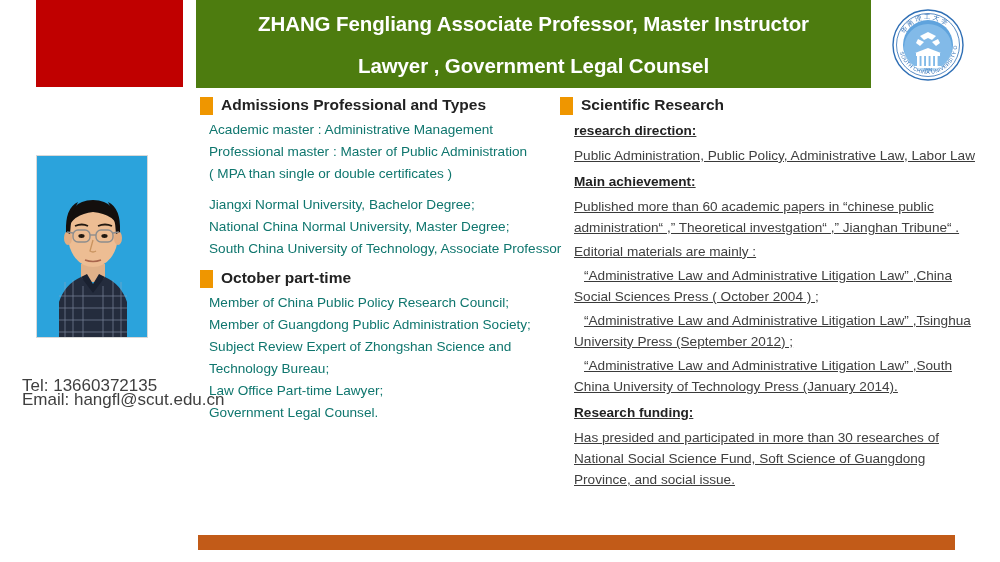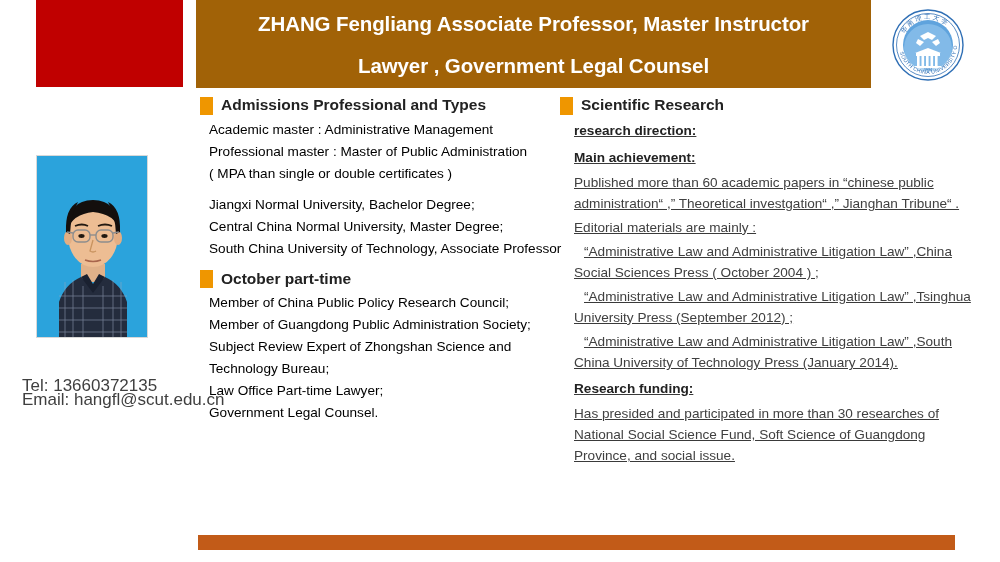--- a/index.html
+++ b/index.html
@@ -21,21 +21,21 @@
   .red-block {
     position: absolute;
     left: 36px; top: 0;
     width: 147px; height: 87px;
     background: #C00000;
   }
   .header-bar {
     position: absolute;
     left: 196px; top: 0;
     width: 675px; height: 88px;
-    background: #a16207;
+    background: #4d7c0f;
   }
   .header-title {
     position: absolute;
     left: 0; top: 9px;
     width: 675px;
     text-align: center;
     color: #ffffff;
     font-size: 20.5px;
     font-weight: bold;
     letter-spacing: -0.1px;
@@ -83,41 +83,41 @@
     width: 355px;
   }
   .col-right {
     position: absolute;
     left: 560px; top: 96px;
     width: 420px;
   }
 
   .sec-head {
     display: flex;
-    align-items: flex-end;
+    align-items: center;
     margin-bottom: 4px;
   }
   .sec-marker {
     flex: 0 0 auto;
     width: 13px; height: 18px;
     background: #EF9600;
     margin-right: 8px;
     margin-top: 1px;
   }
   .sec-title {
     font-size: 15.5px;
     font-weight: bold;
     color: #222222;
     line-height: 1.2;
   }
 
   .body-line {
     font-size: 13.6px;
     line-height: 1.62;
-    color: #000000;
+    color: #0f766e;
     white-space: nowrap;
   }
   .block-gap { height: 9px; }
 
   .sub-head {
     font-size: 13.6px;
     font-weight: bold;
     color: #222222;
     line-height: 1.6;
     margin-top: 5px;
@@ -251,21 +251,21 @@
       <div class="body-line">Professional master : Master of Public Administration</div>
       <div class="body-line"> ( MPA than single or double certificates )</div>
     </div>
   </div>
 
   <div class="block-gap"></div>
 
   <div>
     <div style="padding-left:9px;">
       <div class="body-line">Jiangxi Normal University,  Bachelor Degree;</div>
-      <div class="body-line">Central China  Normal University,  Master Degree;</div>
+      <div class="body-line">National China  Normal University,  Master Degree;</div>
       <div class="body-line">South China University of Technology, Associate Professor</div>
     </div>
   </div>
 
   <div class="block-gap"></div>
 
   <div>
     <div class="sec-head">
       <span class="sec-marker"></span>
       <span class="sec-title">October part-time</span>
@@ -283,20 +283,21 @@
 </div>
 
 <div class="col-right">
   <div class="sec-head">
     <span class="sec-marker"></span>
     <span class="sec-title">Scientific Research</span>
   </div>
 
   <div style="padding-left:14px;text-decoration:underline;">
     <div class="sub-head">research direction:</div>
+    <div class="para">Public Administration, Public Policy, Administrative Law, Labor Law</div>
     <div class="sub-head">Main achievement:</div>
     <div class="para">Published more than 60 academic papers in   “chinese public administration“ ,”  Theoretical investgation“ ,”  Jianghan Tribune“ .</div>
     <div class="para">Editorial materials are mainly :</div>
     <div class="para indent">“Administrative  Law and Administrative  Litigation Law” ,China Social Sciences Press ( October 2004 )  ;</div>
     <div class="para indent">“Administrative  Law and Administrative  Litigation Law” ,Tsinghua University Press (September 2012) ;</div>
     <div class="para indent">“Administrative  Law and Administrative  Litigation Law” ,South China University of Technology Press (January 2014).</div>
     <div class="sub-head">Research funding:</div>
     <div class="para">Has presided and participated in more than 30 researches of National Social Science Fund, Soft Science of Guangdong Province, and social issue.</div>
   </div>
 </div>

